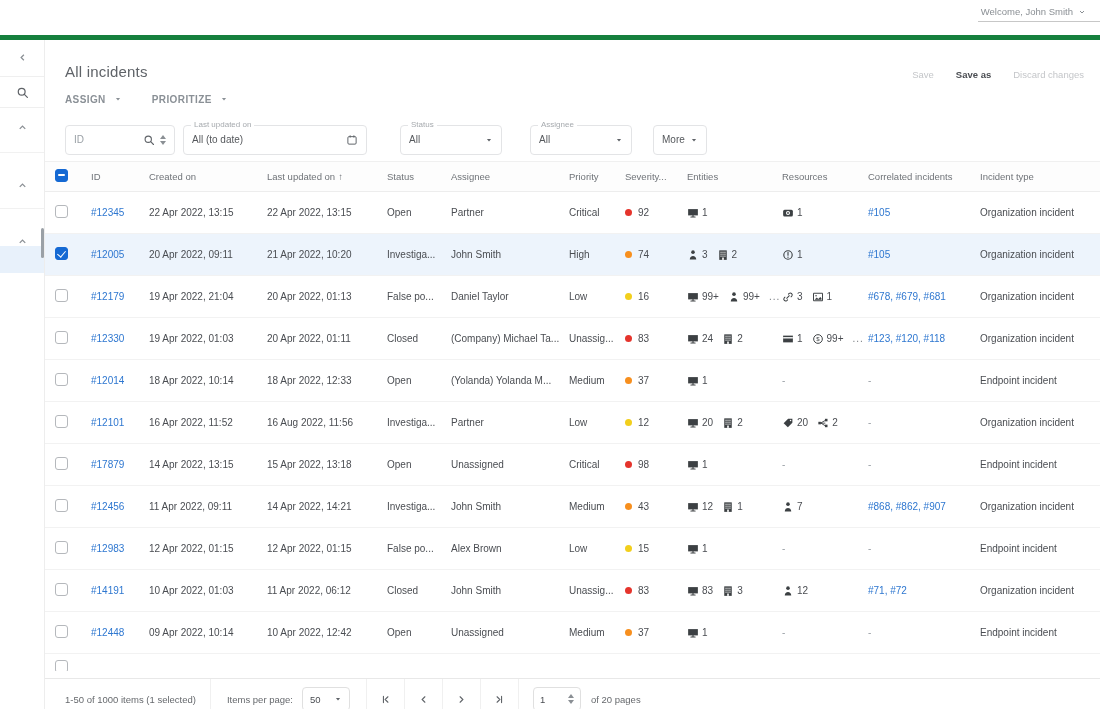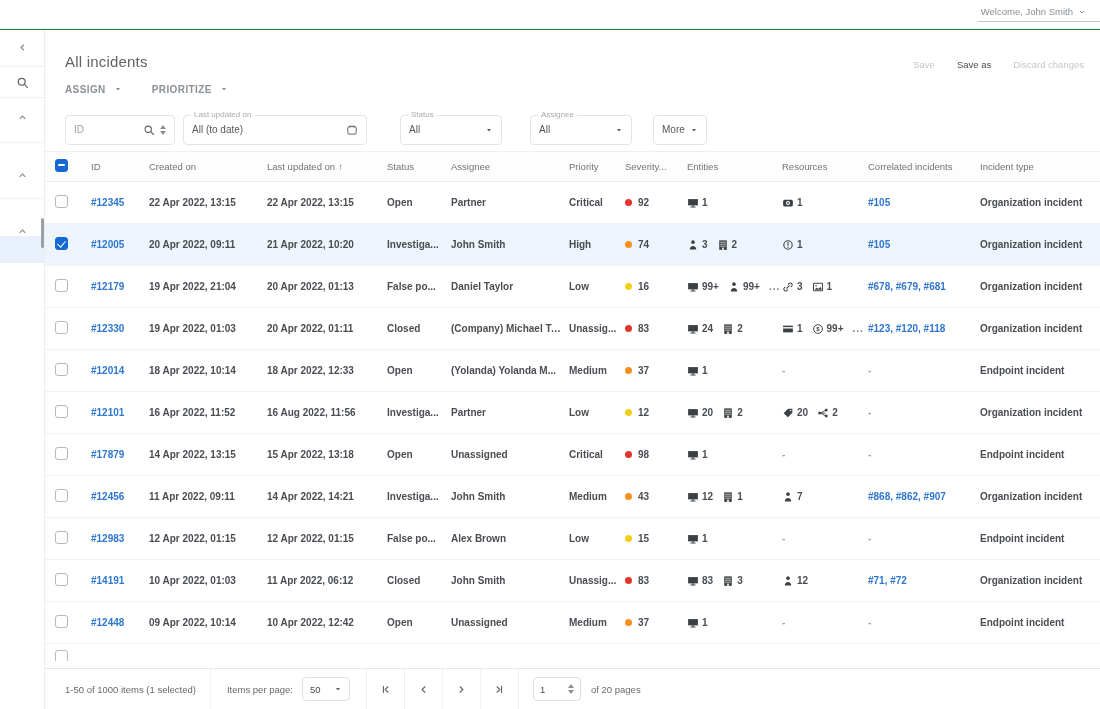--- a/index.html
+++ b/index.html
@@ -1,20 +1,20 @@
 <!DOCTYPE html>
 <html style="--accent: #1569d3; --link: #2e77d0; --selected_row: #edf4fc;"><head>
 <meta charset="utf-8">
 <style>
   * { box-sizing: border-box; margin: 0; padding: 0; }
   html,body { width:1100px; height:709px; overflow:hidden; background:#fff;
     font-family:"Liberation Sans", sans-serif; color:#4a4d52; }
 
   
-  .topbar { height:30px; position:relative; border-bottom:1px solid #15803d; }
+  .topbar { height:40px; position:relative; border-bottom:5px solid #15803d; }
   .welcome { position:absolute; right:14px; top:6px; display:flex; align-items:center; gap:5px;
     font-size:9.5px; color:#8a8f94; cursor:pointer; }
   .welcome svg { width:8px; height:8px; stroke:#8a8f94; }
   .welcome-underline { position:absolute; right:0; top:21px; width:122px; border-bottom:1px solid #c7c7c7; }
 
   
   .body { display:flex; height:679px; }
   .sidebar { width:45px; border-right:1px solid #ededed; position:relative; flex:none; }
   .sb-item { position:absolute; left:0; width:44px; display:flex; justify-content:center; }
   .sb-item svg { width:11px; height:11px; stroke:#8a8f94; fill:none; stroke-width:1.8; }
@@ -29,21 +29,21 @@
   .sb-highlight { position:absolute; top:206px; left:0; width:44px; height:27px; background:#e8f1fb; }
   .sb-scrollbar { position:absolute; top:188px; right:0; width:3px; height:30px; background:#9aa0a6; border-radius:2px; }
 
   .main { flex:1; display:flex; flex-direction:column; position:relative; min-width:0; }
 
   
   .page-header { height:40px; display:flex; align-items:flex-end; padding:0 16px 0 20px; }
   .page-title { font-size:15px; color:#5f6368; letter-spacing:.2px; }
   .header-links { margin-left:auto; display:flex; gap:22px; font-size:9.5px; align-items:center; }
   .lnk-muted { color:#c4c6c9; cursor:pointer; }
-  .lnk-strong { color:#4a4d52; font-weight:normal; cursor:pointer; }
+  .lnk-strong { color:#4a4d52; font-weight:bold; cursor:pointer; }
 
   
   .actions { height:38px; display:flex; align-items:center; gap:30px; padding-left:20px; }
   .btn-primary { display:flex; align-items:center; gap:8px; background:var(--accent,#1569d3);
     color:#fff; border:none; border-radius:13px; height:25px; padding:0 14px;
     font-size:10px; font-weight:bold; letter-spacing:.4px; cursor:pointer;
     font-family:"Liberation Sans", sans-serif; }
   .btn-text { display:flex; align-items:center; gap:8px; background:none; border:none;
     color:#8a9096; font-size:10px; font-weight:bold; letter-spacing:.4px; cursor:pointer;
     font-family:"Liberation Sans", sans-serif; }
@@ -74,21 +74,21 @@
   .sel-caret { width:8px; height:8px; fill:#5f6368; }
 
   
   .grid-cols { display:grid; padding-left:10px;
     grid-template-columns:36px 58px 118px 120px 64px 118px 56px 62px 95px 86px 112px minmax(0,1fr);
     align-items:center; }
   .thead { height:30px; border-bottom:1px solid #ededed; font-size:9.5px; color:#6f7378; background:#fdfdfd; }
   .th { white-space:nowrap; cursor:pointer; padding-right:6px; }
   .th .arrow { margin-left:3px; color:#6f7378; }
   .rows { }
-  .tr { height:42px; border-bottom:1px solid #f2f2f2; font-size:10px; color:#4a4d52; cursor:pointer;font-weight:bold; }
+  .tr { height:42px; border-bottom:1px solid #f2f2f2; font-size:10px; color:#4a4d52; cursor:pointer; }
   .tr.selected { background:var(--selected_row,#edf4fc); }
   .cell { white-space:nowrap; overflow:hidden; text-overflow:ellipsis; padding-right:6px; }
   .cb { width:13px; height:13px; border:1.5px solid #b5b8bc; border-radius:3px;
     background:#fff; display:inline-block; position:relative; cursor:pointer; flex:none; }
   .cb.checked, .cb.indet { background:var(--accent,#1569d3); border-color:var(--accent,#1569d3); }
   .cb.checked::after { content:""; position:absolute; left:3px; top:0.5px; width:4px; height:7px;
     border:solid #fff; border-width:0 1.8px 1.8px 0; transform:rotate(40deg); }
   .cb.indet::after { content:""; position:absolute; left:1.5px; top:4px; width:7px; height:2px;
     background:#fff; border-radius:1px; }
   .id-link { color:var(--link,#2e77d0); }

